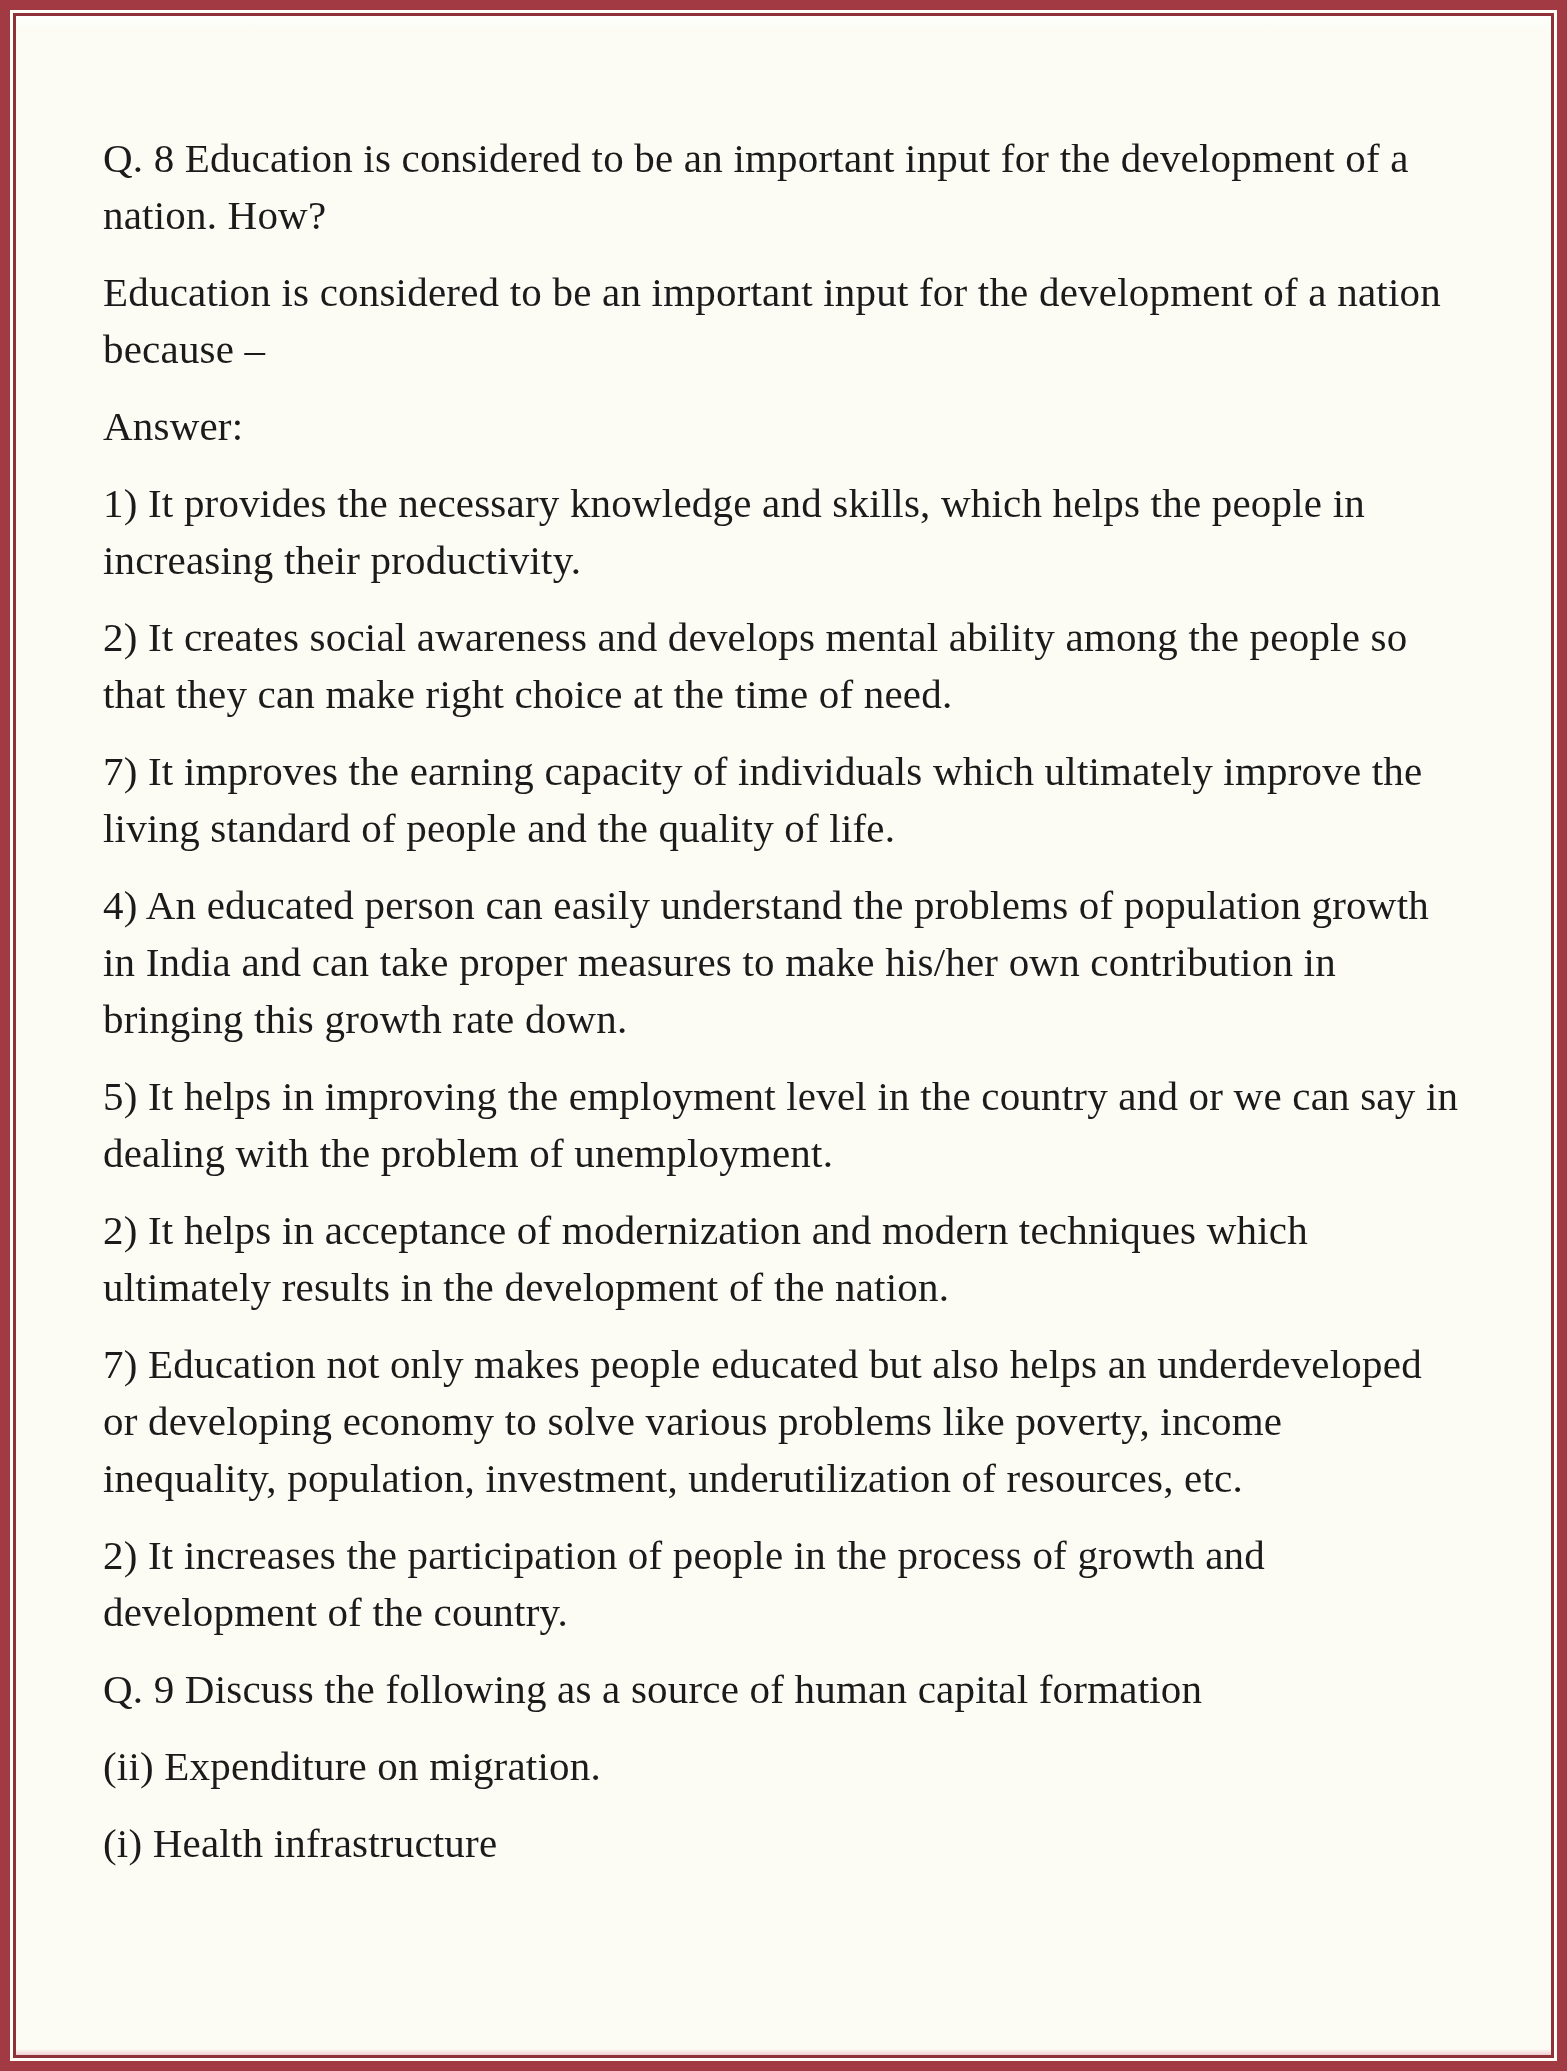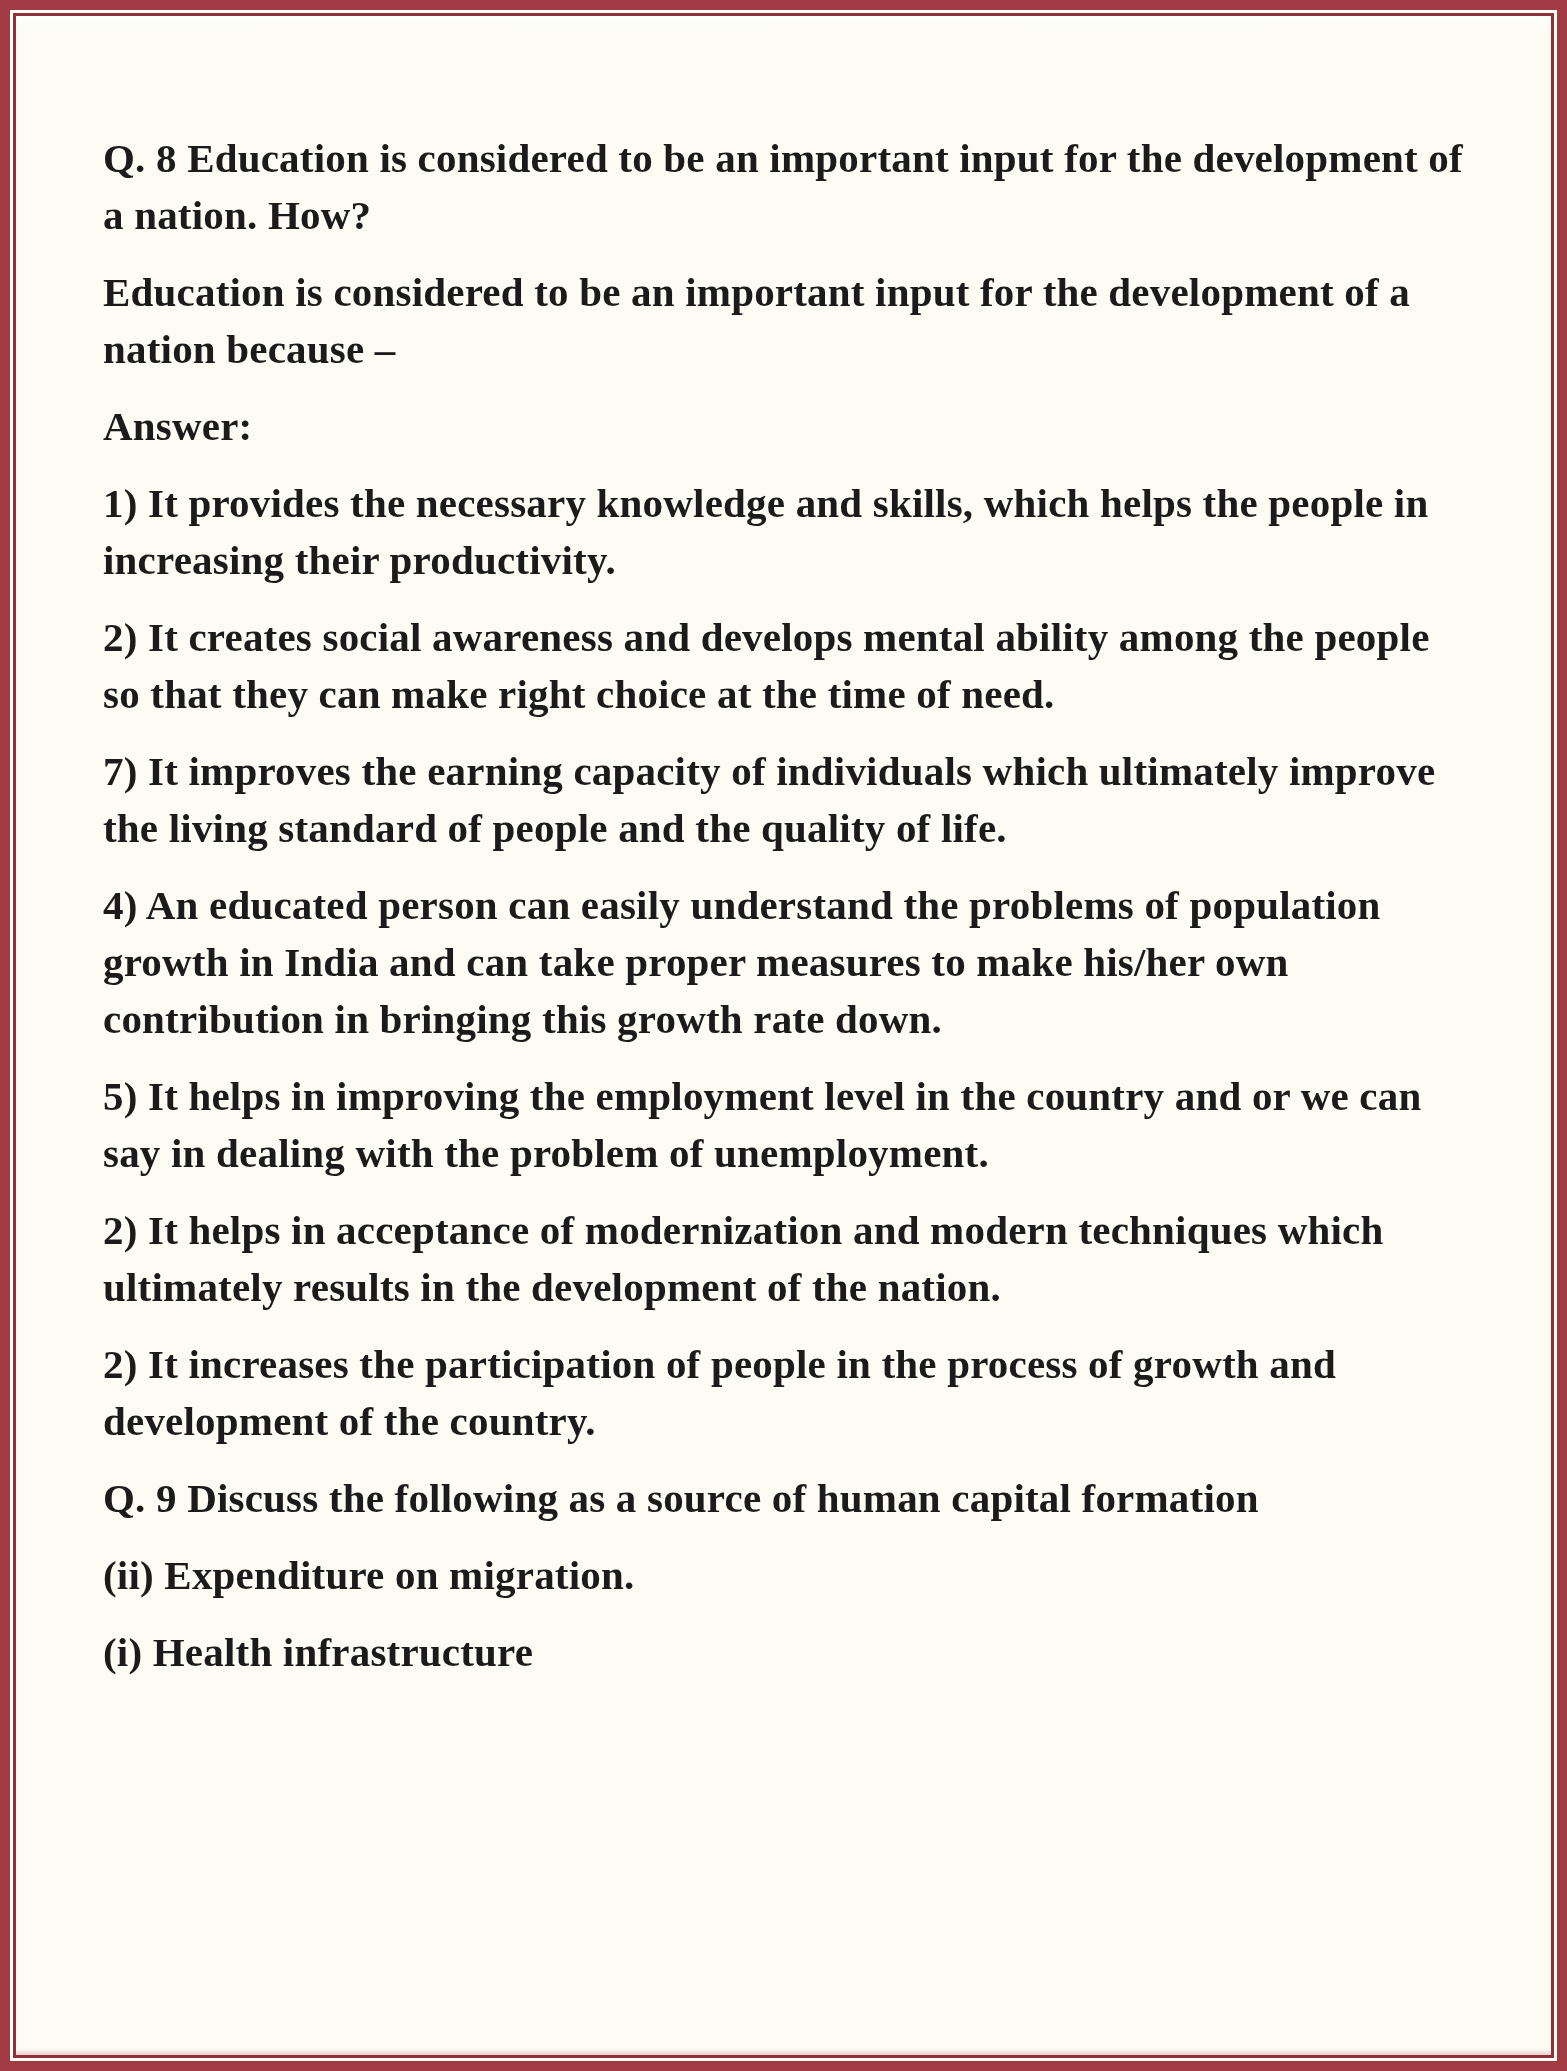--- a/index.html
+++ b/index.html
@@ -35,38 +35,39 @@
     );
     padding: 114px 88px 40px 87px;
     overflow: hidden;
   }
   .para {
     margin: 0 0 20px 0;
     font-family: "Liberation Serif", "DejaVu Serif", serif;
     font-size: 41px;
     line-height: 57px;
     color: #1b1b1b;
-    font-weight: 700;
+    font-weight: 400;
     letter-spacing: 0.2px;
   }
 </style>
 </head>
 <body>
 
 <div class="page">
   <div class="border-gap">
     <div class="content">
       <p class="para">Q. 8 Education is considered to be an important input for the development of a nation. How?</p>
       <p class="para">Education is considered to be an important input for the development of a nation because –</p>
       <p class="para">Answer:</p>
       <p class="para">1) It provides the necessary knowledge and skills, which helps the people in increasing their productivity.</p>
       <p class="para">2) It creates social awareness and develops mental ability among the people so that they can make right choice at the time of need.</p>
       <p class="para">7) It improves the earning capacity of individuals which ultimately improve the living standard of people and the quality of life.</p>
       <p class="para">4) An educated person can easily understand the problems of population growth in India and can take proper measures to make his/her own contribution in bringing this growth rate down.</p>
       <p class="para">5) It helps in improving the employment level in the country and or we can say in dealing with the problem of unemployment.</p>
       <p class="para">2) It helps in acceptance of modernization and modern techniques which ultimately results in the development of the nation.</p>
+      <p class="para">7) Education not only makes people educated but also helps an underdeveloped or developing economy to solve various problems like poverty, income inequality, population, investment, underutilization of resources, etc.</p>
       <p class="para">2) It increases the participation of people in the process of growth and development of the country.</p>
       <p class="para">Q. 9 Discuss the following as a source of human capital formation</p>
       <p class="para">(ii) Expenditure on migration.</p>
       <p class="para">(i) Health infrastructure</p>
     </div>
   </div>
 </div>
 
 </body></html>

